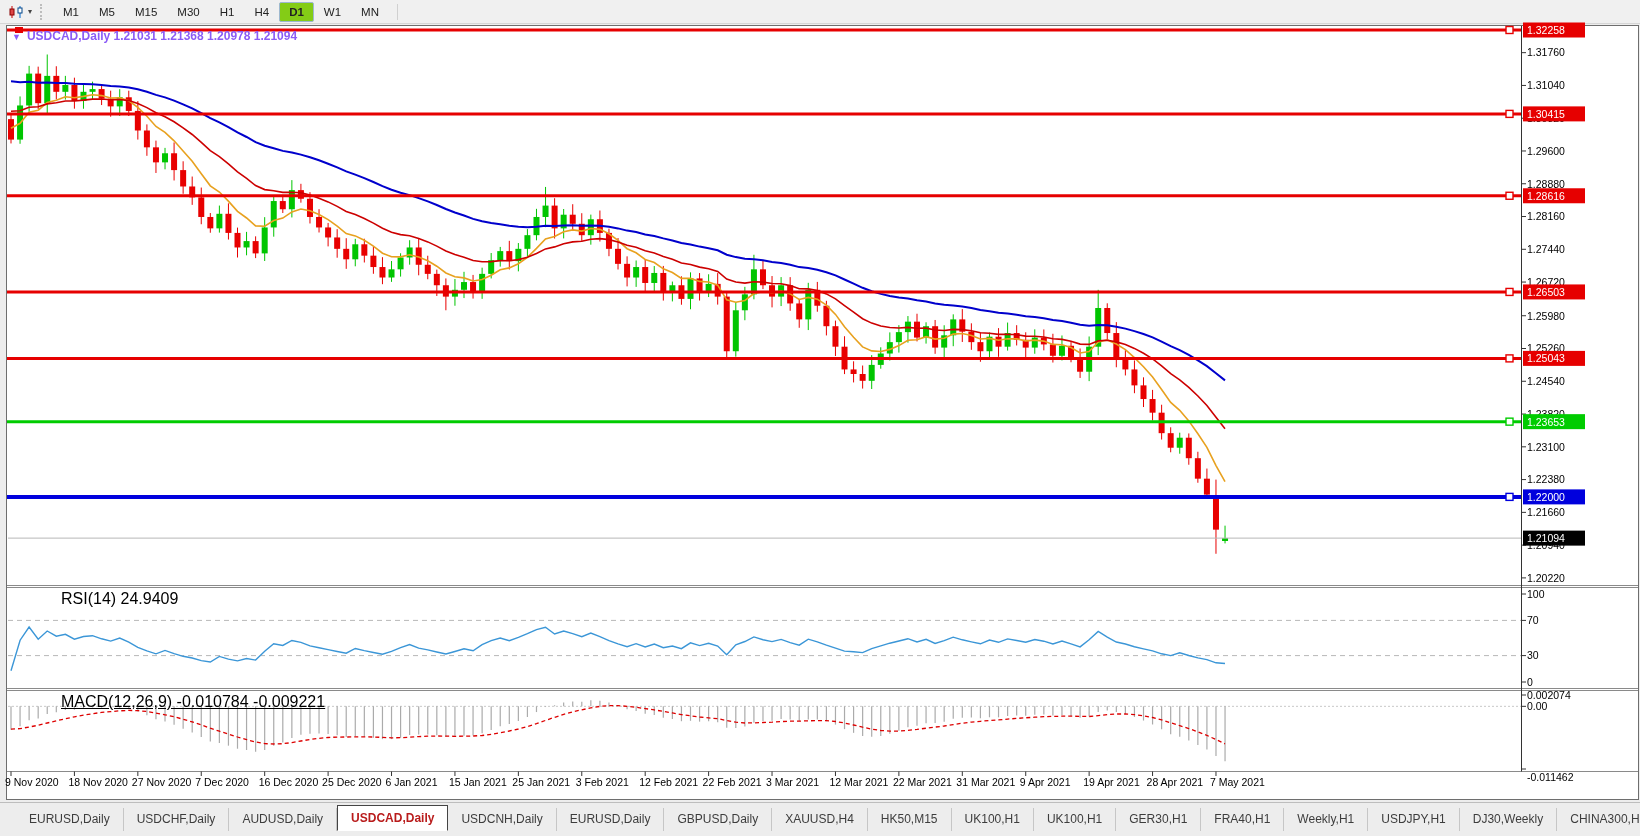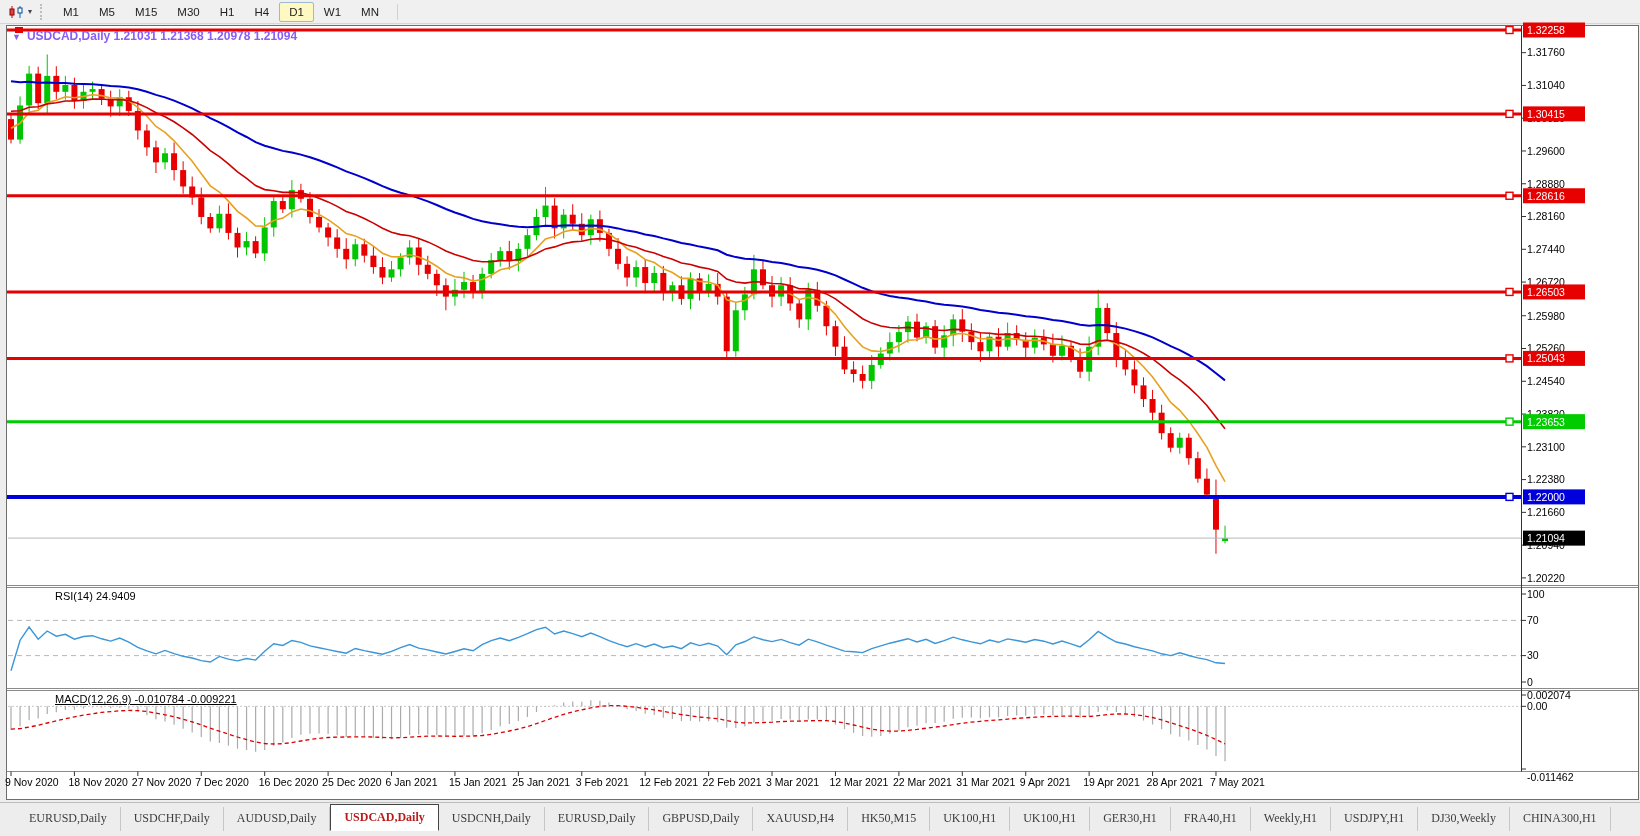--- a/index.html
+++ b/index.html
@@ -4,32 +4,32 @@
 <style>
   html,body{margin:0;padding:0;background:#e9e9e9;font-family:"Liberation Sans",sans-serif;}
   #app{position:relative;width:1640px;height:836px;background:#ededed;overflow:hidden;}
   
   .toolbar{position:absolute;top:0;left:0;right:0;height:24px;background:#f0f0f0;
     border-bottom:1px solid #d6d6d6;display:flex;align-items:center;padding-left:5px;box-sizing:border-box;}
   .tool-icon{display:flex;align-items:center;gap:3px;padding:1px 4px;}
   .caret{font-size:8px;color:#444;}
   .grip{width:3px;height:16px;border-left:2px dotted #bdbdbd;margin:0 8px 0 4px;}
   .tf{font-size:11.5px;color:#222;padding:3px 9px;border:1px solid transparent;border-radius:2px;cursor:default;}
-  .tf.active{background:#fef9c3;border-color:#9db8cf;}
+  .tf.active{background:#84cc16;border-color:#9db8cf;font-weight:bold;}
   .tb-sep{width:1px;height:16px;background:#d0d0d0;margin-left:8px;}
   
   svg text{font-family:"Liberation Sans",sans-serif;}
   .chart-title{position:absolute;top:29px;left:12px;font-size:12px;font-weight:600;color:#8b5cf6;}
   .chart-title .dd{font-size:9px;margin-right:6px;}
-  .pane-label{position:absolute;left:11px;font-size:11px;color:#000;padding-left:44px;}
+  .pane-label{position:absolute;left:17px;font-size:16px;color:#000;padding-left:44px;}
   #rsi-label{top:590px;}
   #macd-label{top:693px;text-decoration:underline;}
   
   .tabbar{position:absolute;top:802px;left:0;right:0;height:28px;background:#ededed;
-    border-top:1px solid #bdbdbd;display:flex;align-items:flex-end;font-family:Liberation Serif, serif;}
+    border-top:1px solid #bdbdbd;display:flex;align-items:flex-end;}
   .tabs{display:flex;align-items:flex-end;padding-left:16px;}
   .tab{font-size:12px;color:#3d3d3d;padding:4px 13px 5px 13px;border-right:1px solid #c6c6c6;white-space:nowrap;cursor:default;}
   .tab.active{background:#fff;border:1px solid #444;border-bottom:1px solid #fff;font-weight:700;color:#b91c1c;padding-top:5px;}
 </style>
 </head>
 <body>
 
 <div id="app">
 
   <div class="toolbar">

